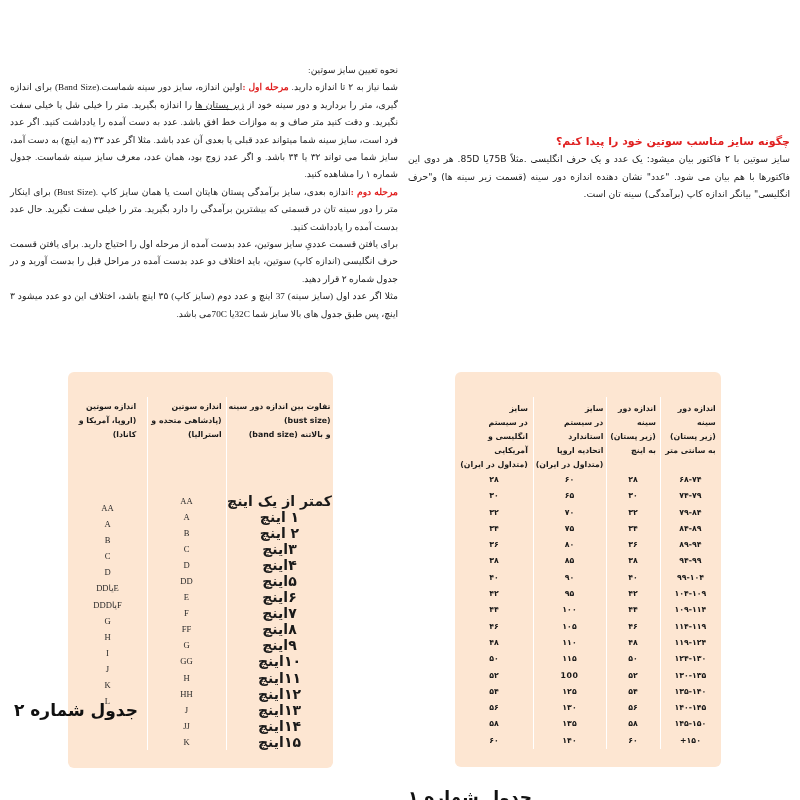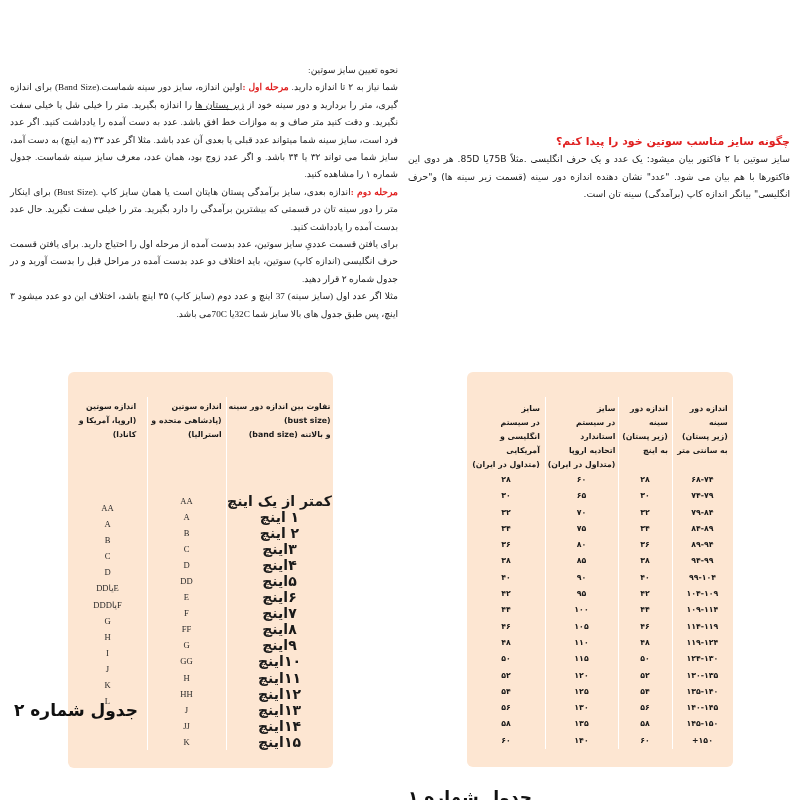--- a/index.html
+++ b/index.html
@@ -51,21 +51,21 @@
       font-size: 11px;
     }
 
     
     .table-card {
       position: absolute;
       background: #fde6d2;
       border-radius: 6px;
     }
     .table-card.t2 { left: 68px; top: 372px; width: 265px; height: 396px; }
-    .table-card.t1 { left: 467px; top: 372px; width: 266px; height: 395px; }
+    .table-card.t1 { left: 455px; top: 372px; width: 266px; height: 395px; }
 
     .col {
       position: absolute;
       top: 18px;
       bottom: 18px;
       display: flex;
       flex-direction: column;
       align-items: center;
     }
     .col-divider {
@@ -271,21 +271,21 @@
       <div class="cell">۷۰</div>
       <div class="cell">۷۵</div>
       <div class="cell">۸۰</div>
       <div class="cell">۸۵</div>
       <div class="cell">۹۰</div>
       <div class="cell">۹۵</div>
       <div class="cell">۱۰۰</div>
       <div class="cell">۱۰۵</div>
       <div class="cell">۱۱۰</div>
       <div class="cell">۱۱۵</div>
-      <div class="cell">۱۲۰</div>
+      <div class="cell">100</div>
       <div class="cell">۱۲۵</div>
       <div class="cell">۱۳۰</div>
       <div class="cell">۱۳۵</div>
       <div class="cell">۱۴۰</div>
     </div>
   </div>
 
   <div class="col" style="left:151px; width:54px;">
     <div class="col-head">اندازه دور
 سینه

